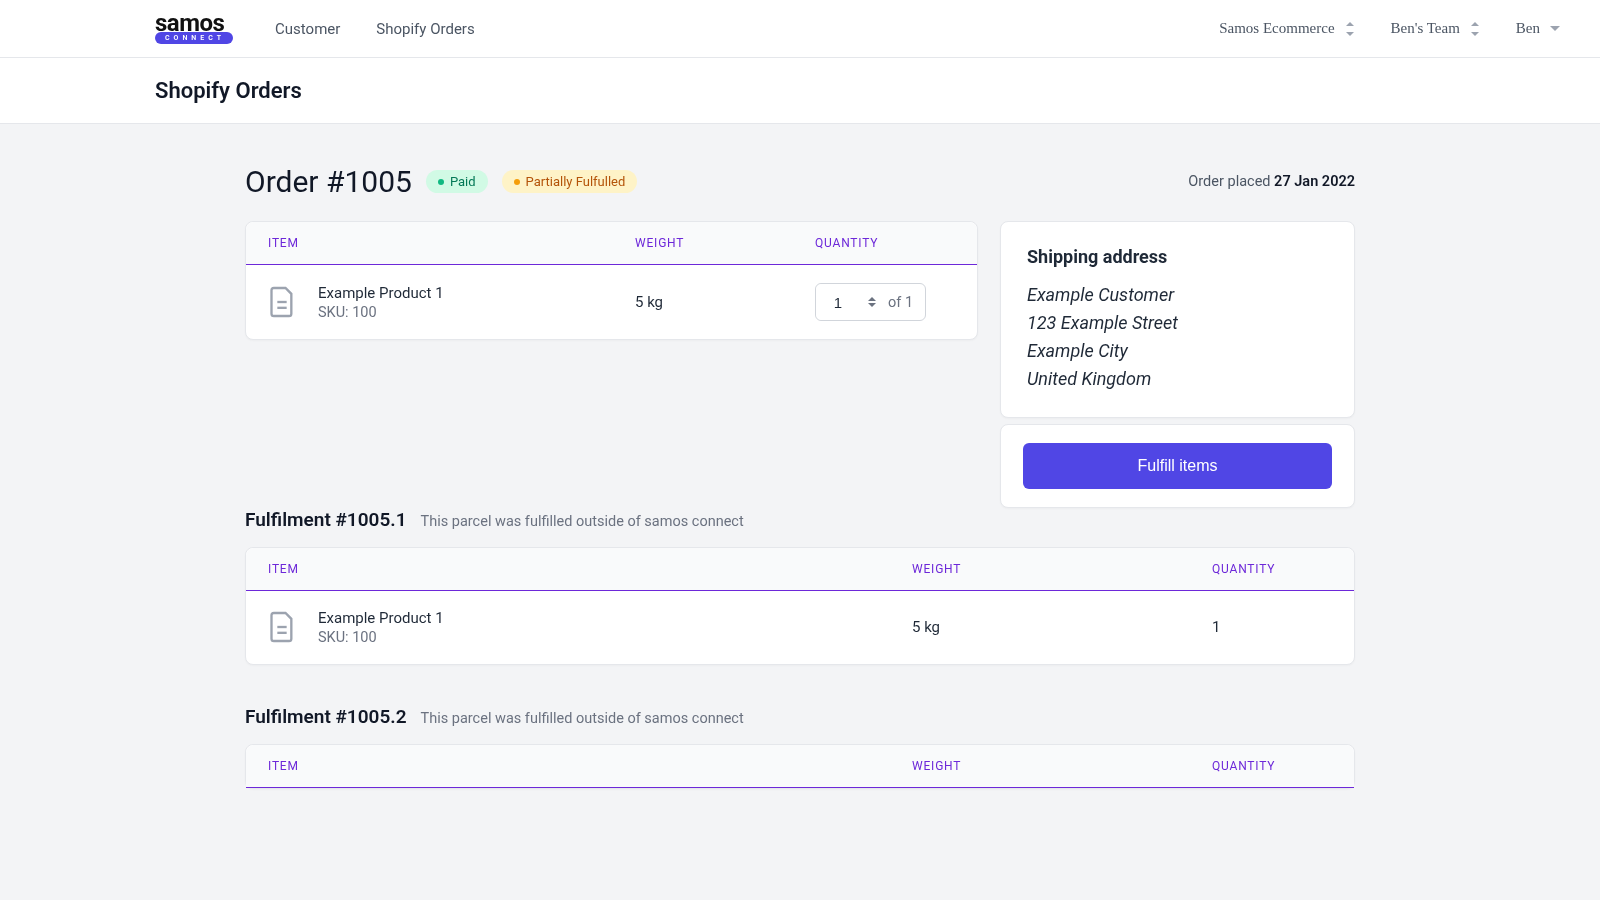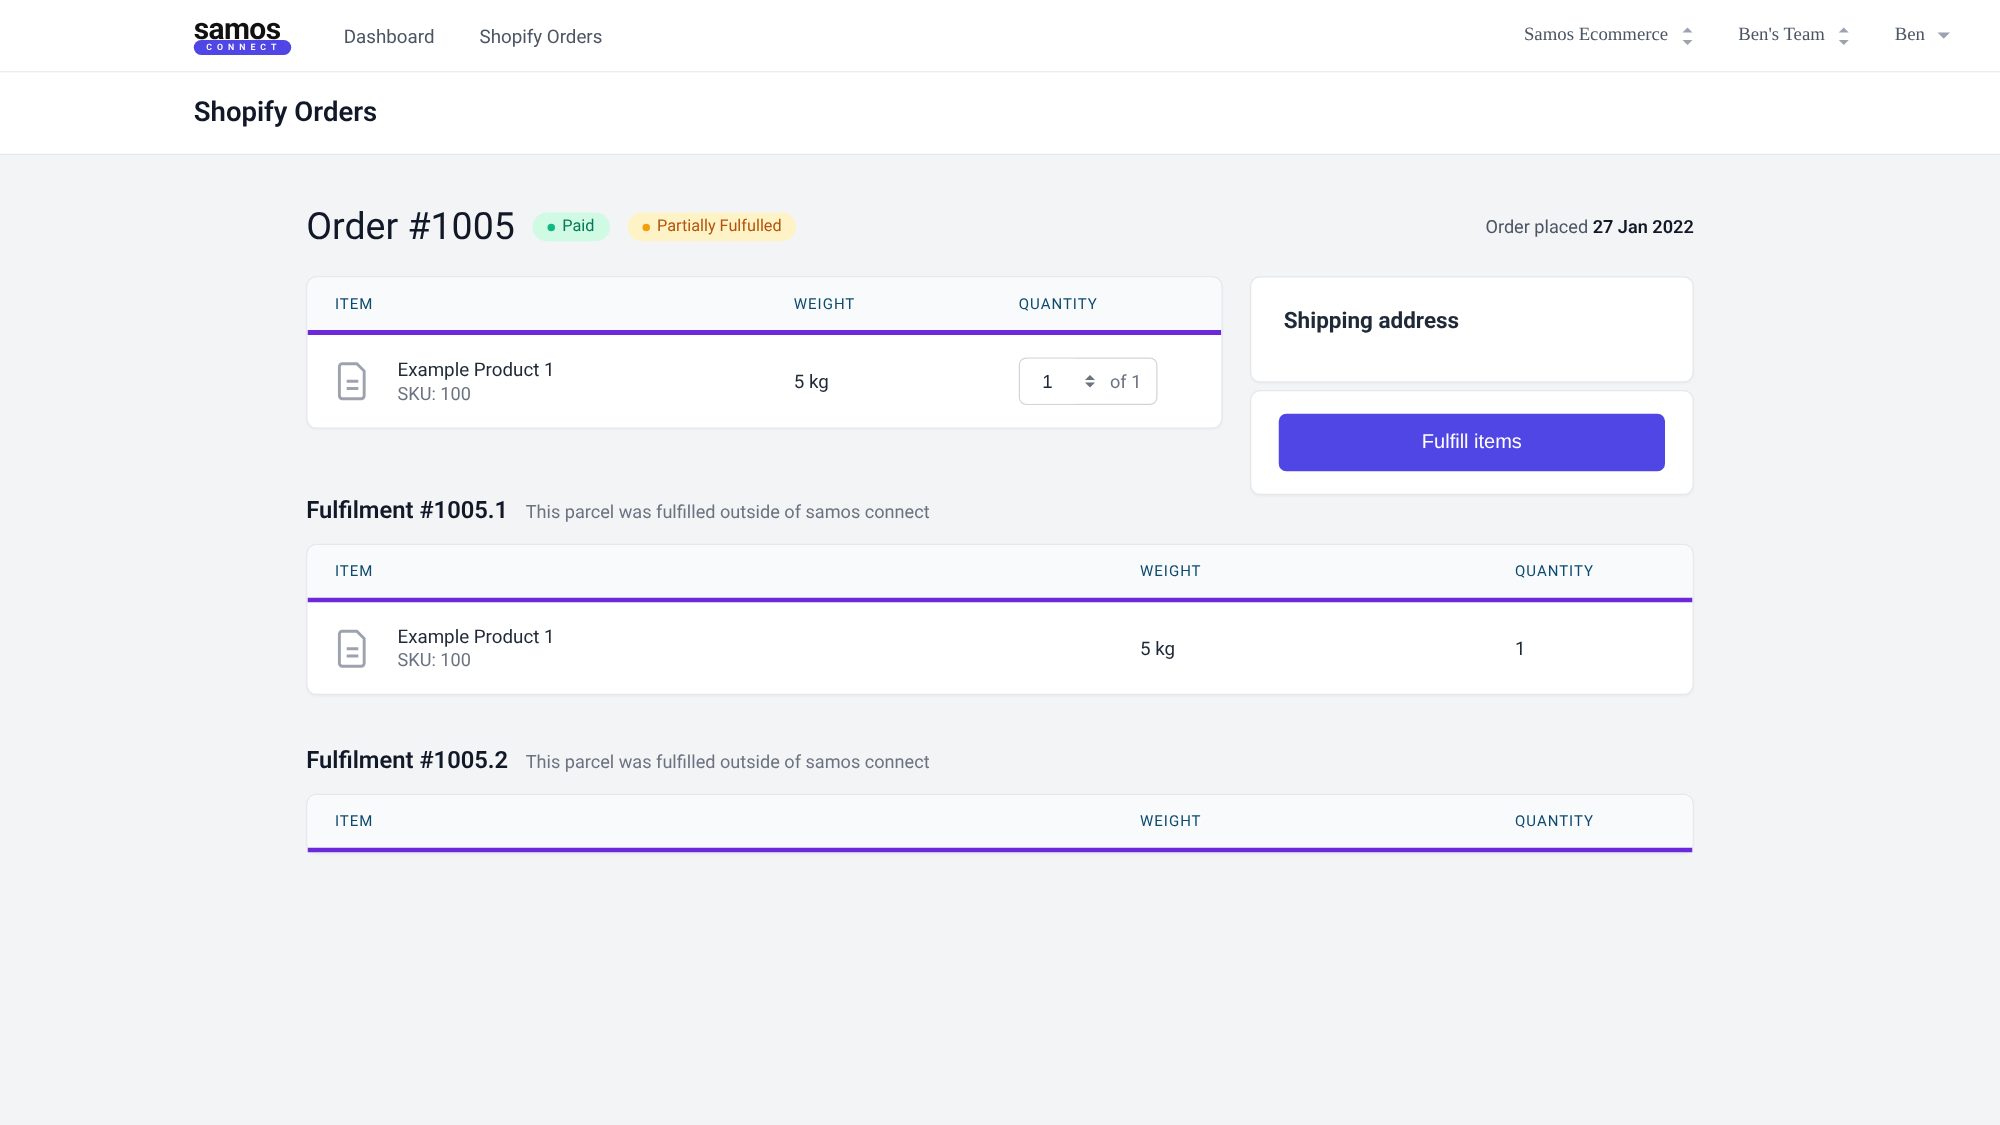--- a/index.html
+++ b/index.html
@@ -60,23 +60,23 @@
   .order-header .placed { margin-left: auto; color: #4b5563; font-size: 14.5px; }
   .order-header .placed b { color: #111827; font-weight: 600; }
 
   .layout { display: grid; grid-template-columns: 1fr 355px; gap: 22px; align-items: start; }
 
   .card {
     background: #fff; border: 1px solid #e5e7eb; border-radius: 8px;
     box-shadow: 0 1px 2px rgba(0,0,0,0.03);
   }
   .tbl-head {
-    display: grid; padding: 14px 22px; background: #f9fafb; border-bottom: 4px solid #6d28d9;
+    display: grid; padding: 14px 22px; background: #f9fafb; border-bottom: 1px solid #6d28d9;
     border-radius: 8px 8px 0 0;
-    color: #0c4a6e; font-size: 12px; letter-spacing: 0.8px;
+    color: #6d28d9; font-size: 12px; letter-spacing: 0.8px;
   }
   .cols-pending { grid-template-columns: 1fr 180px 140px; }
   .cols-fulfil  { grid-template-columns: 1fr 300px 120px; }
   .tbl-row { display: grid; padding: 18px 22px; align-items: center; }
   .item-cell { display: flex; align-items: center; gap: 22px; }
   .doc-icon { width: 28px; height: 34px; color:#9ca3af; flex-shrink:0; }
   .item-name { font-size: 15px; color: #1f2937; }
   .item-sku  { font-size: 14.5px; color: #6b7280; margin-top: 2px; }
 
   .qty-box {
@@ -113,21 +113,21 @@
 </style>
 </head>
 <body>
 
 <header class="top">
   <div class="logo">
     <span class="logo-main">samos</span>
     <span class="logo-sub">CONNECT</span>
   </div>
   <nav class="primary">
-    <a>Dashboard</a>
+    <a>Customer</a>
     <a>Shopify Orders</a>
   </nav>
   <div class="spacer"></div>
   <div class="top-right">
     <div class="entry">
       <span>Samos Ecommerce</span>
       <span class="updown"></span>
     </div>
     <div class="entry">
       <span>Ben's Team</span>
@@ -190,20 +190,26 @@
             </div>
             <span class="qty-of">of 1</span>
           </div>
         </div>
       </div>
     </div>
 
     <div>
       <div class="card side-card">
         <h3>Shipping address</h3>
+        <div class="addr">
+          <p>Example Customer</p>
+          <p>123 Example Street</p>
+          <p>Example City</p>
+          <p>United Kingdom</p>
+        </div>
       </div>
       <div class="card side-btn-card">
         <button class="btn-primary">Fulfill items</button>
       </div>
     </div>
   </div>
 
   <div class="fulfil-section">
     <div class="fulfil-head">
       <h3>Fulfilment #1005.1</h3>

